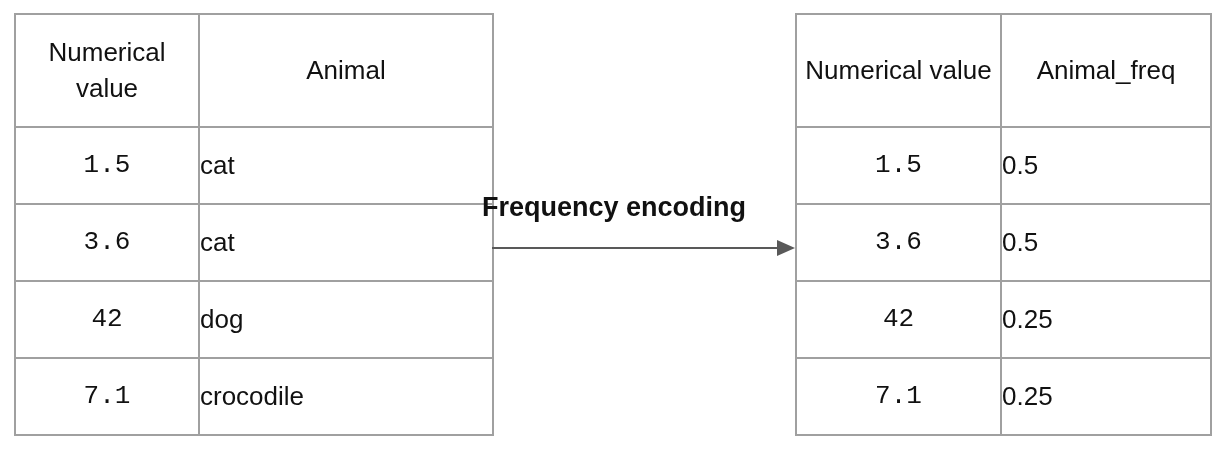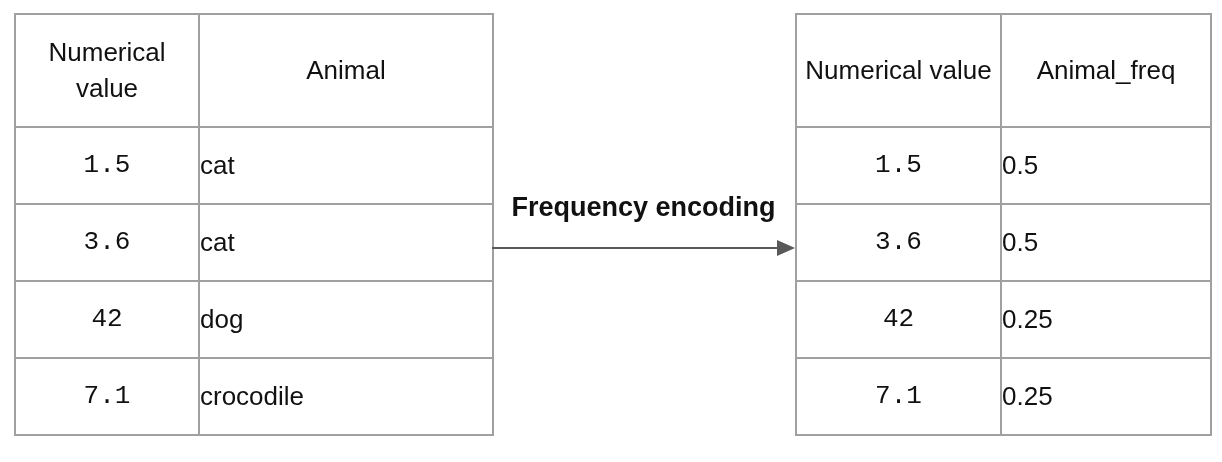--- a/index.html
+++ b/index.html
@@ -53,21 +53,21 @@
   .right-table {
     left: 795px;
     top: 13px;
     width: 415px;
   }
   .arrow-label {
     position: absolute;
     left: 482px;
     top: 192px;
     width: 323px;
-    text-align: center;
+    text-align: left;
     font-size: 27px;
     font-weight: bold;
     color: #111111;
     white-space: nowrap;
   }
   .arrow-line {
     position: absolute;
     left: 492px;
     top: 247px;
     width: 289px;

